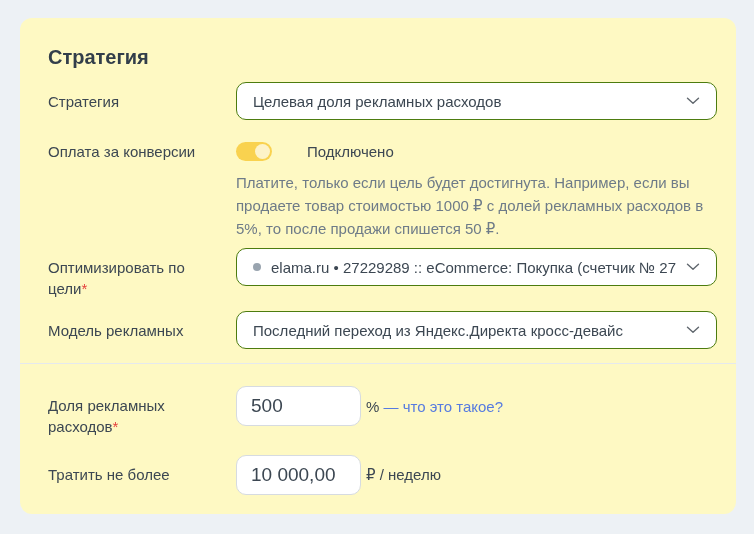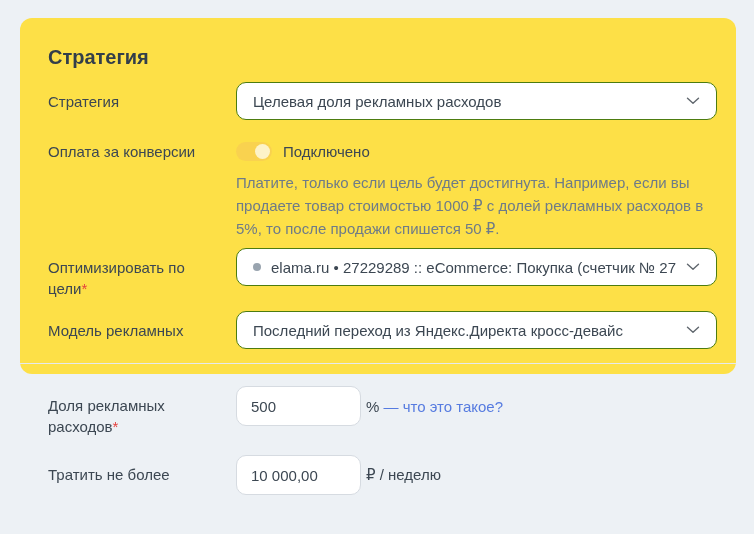--- a/index.html
+++ b/index.html
@@ -5,22 +5,22 @@
   * { margin: 0; padding: 0; box-sizing: border-box; }
   html, body {
     width: 754px; height: 534px;
     background: #edf1f5;
     font-family: "Liberation Sans", "DejaVu Sans", sans-serif;
     overflow: hidden;
   }
   .card {
     position: absolute;
     left: 20px; top: 18px;
-    width: 716px; height: 356px;
-    background: #fde047;
+    width: 716px; height: 496px;
+    background: #fef9c3;
     border-radius: 12px;
     padding: 26px 19px 0 28px;
   }
   .card-title {
     font-size: 20px;
     font-weight: 700;
     color: #323e4a;
     line-height: 26px;
     margin-bottom: 12px;
   }
@@ -65,21 +65,21 @@
     border-radius: 50%;
     background: #99a4af;
     margin-right: 10px;
   }
 
   .mb-20 { margin-bottom: 20px; }
   .mb-12 { margin-bottom: 12px; }
   .mb-8  { margin-bottom: 8px; justify-content: space-between; }
   .mb-18 { margin-bottom: 18px; }
 
-  .toggle-line { display: flex; align-items: center; height: 22px; }
+  .toggle-line { display: flex; align-items: center; height: 22px; gap: 24px; }
   .toggle {
     position: relative;
     width: 36px; height: 19px;
     border-radius: 10px;
     background: #f9d24f;
     cursor: pointer;
     flex: 0 0 auto;
   }
   .toggle-knob {
     position: absolute;
@@ -107,21 +107,21 @@
     margin: 14px -19px 22px -28px;
   }
 
   .input-line { display: flex; align-items: center; height: 40px; }
   .text-input {
     width: 125px;
     height: 40px;
     border: 1px solid #d6dbe1;
     border-radius: 10px;
     padding: 0 14px;
-    font-size: 15px;
+    font-size: 19px;
     color: #3c4752;
     font-family: "Liberation Sans", "DejaVu Sans", sans-serif;
     outline: none;
   }
   .input-suffix {
     margin-left: 5px;
     font-size: 15px;
     color: #3c4752;
     white-space: nowrap;
   }

